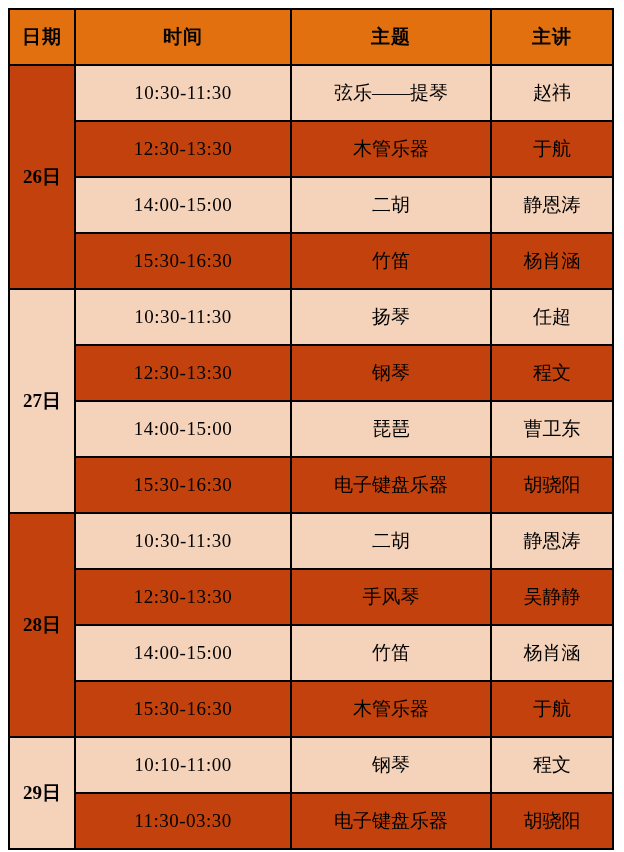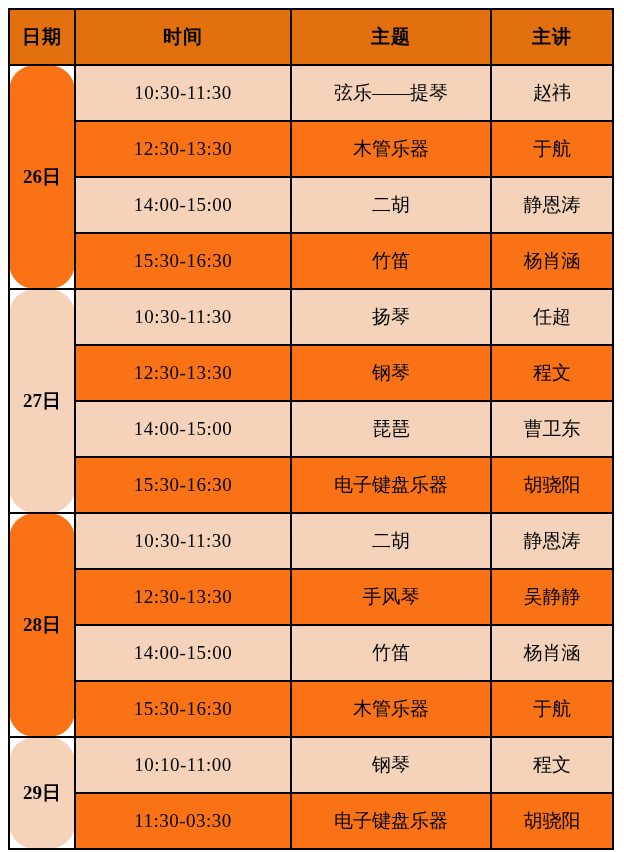--- a/index.html
+++ b/index.html
@@ -42,28 +42,27 @@
     letter-spacing: 1px;
   }
   col.c-date  { width: 66px; }
   col.c-time  { width: 216px; }
   col.c-topic { width: 200px; }
   col.c-host  { width: 122px; }
 
   td.date-cell {
     font-size: 21px;
     font-weight: bold;
-    border-radius: 26px;
   }
   .shade {
     background: #F5D3BA;
     margin-top: 28px;
   }
   .plain {
-    background: #f97316;
+    background: #c2410c;
   }
   td.time-cell {
     font-size: 19px;
     letter-spacing: 0.5px;
   }
   td.topic-cell,
   td.host-cell {
     font-size: 20px;
   }
 </style>

